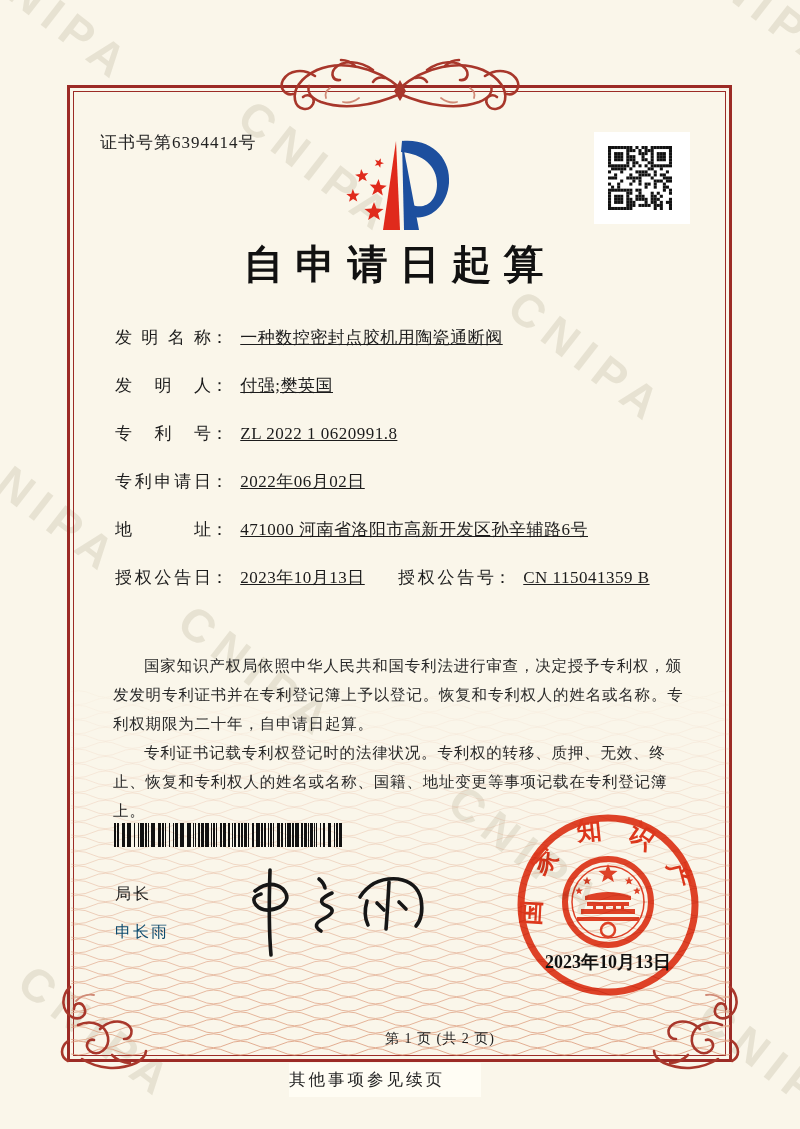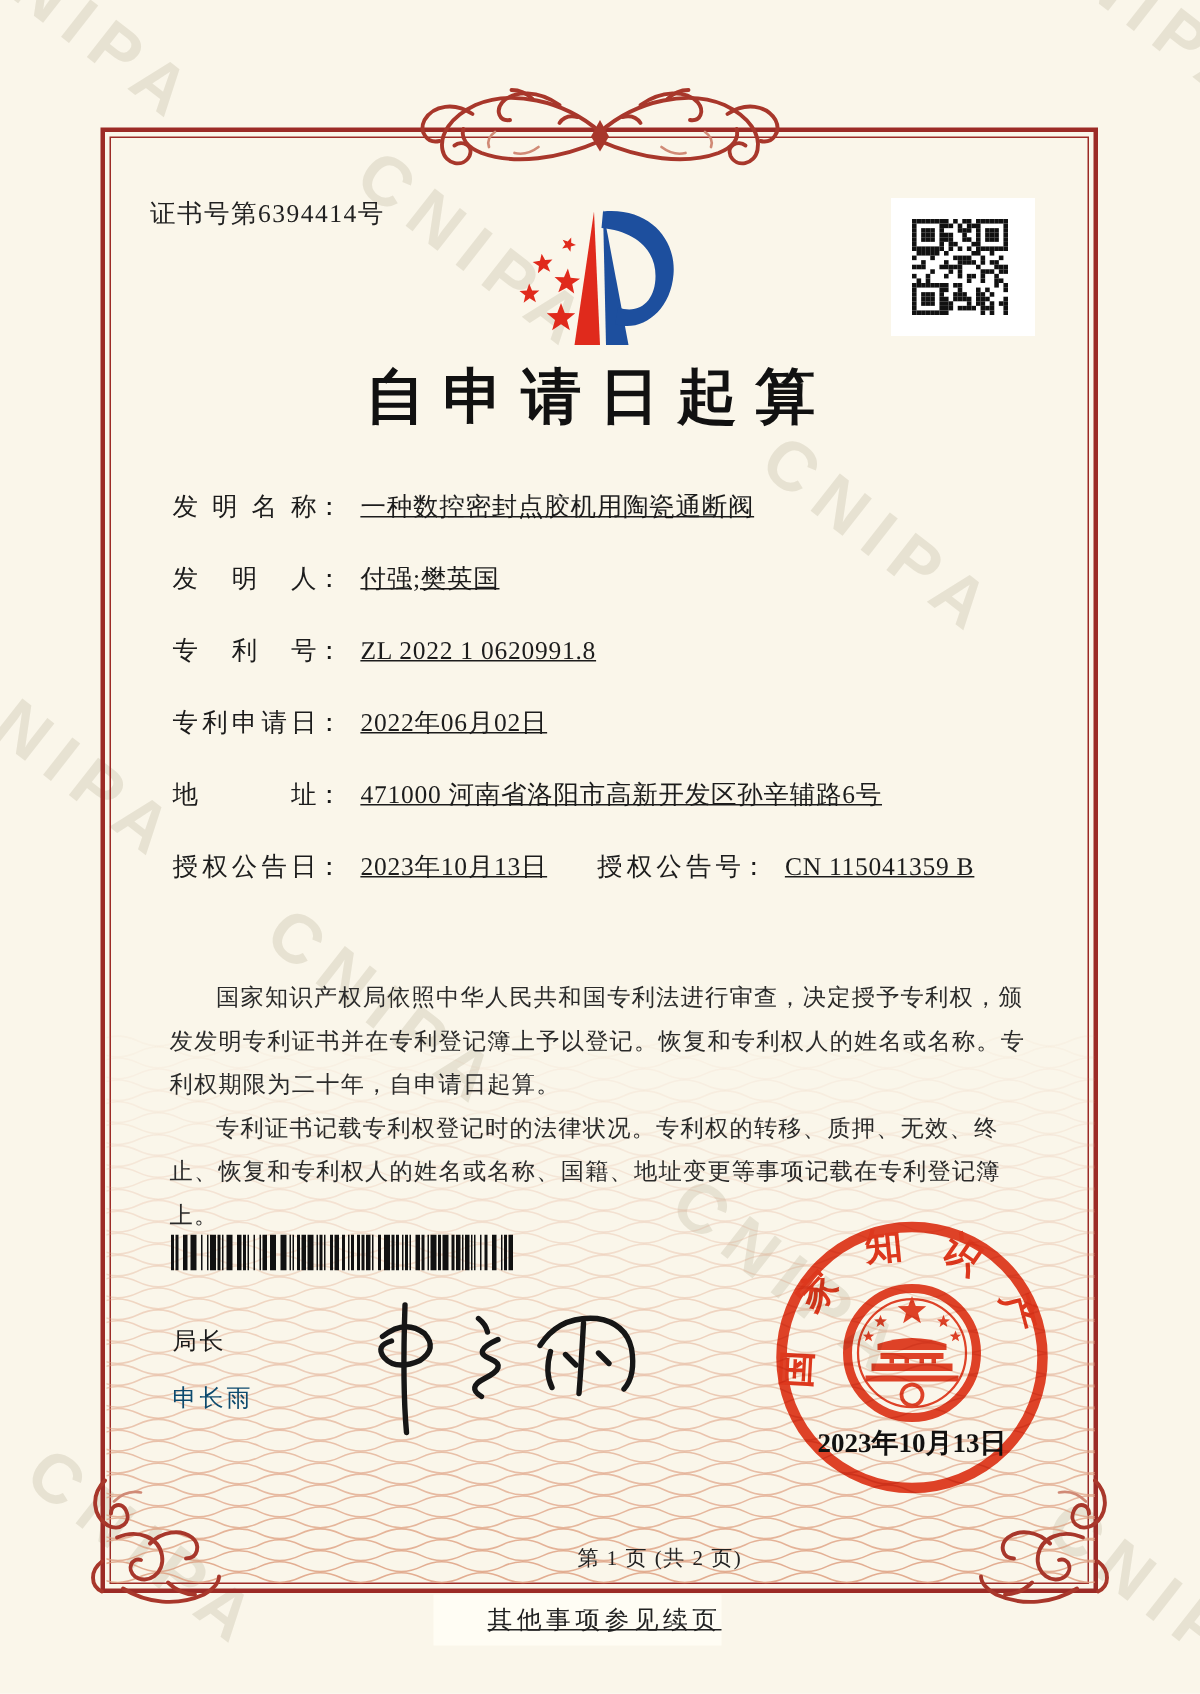--- a/index.html
+++ b/index.html
@@ -50,21 +50,21 @@
   }
   .legal p{margin:0;text-indent:2em;}
   .sig-title{position:absolute;left:115px;top:884px;font-family:"Liberation Sans","DejaVu Sans",sans-serif;font-size:16px;letter-spacing:2px;color:#1a1a1a;}
   .sig-name{position:absolute;left:115px;top:922px;font-family:"Liberation Sans","DejaVu Sans",sans-serif;font-size:16px;letter-spacing:2px;color:#0c4a6e;}
   .page-num{
     position:absolute;left:67px;top:1030px;width:650px;text-align:center;
     font-size:14px;letter-spacing:1px;color:#222;margin-left:48px;
   }
   .note-box{
     position:absolute;left:289px;top:1063px;width:192px;height:34px;line-height:34px;
-    background:#fffdf4;text-align:right;font-size:16.5px;letter-spacing:3px;color:#222;text-decoration:underline;
+    background:#fffdf4;text-align:left;font-size:16.5px;letter-spacing:3px;color:#222;
   }
   .seal{mix-blend-mode:multiply;}
   .mirror{transform:scaleX(-1);}
 </style>
 </head>
 <body>
 
 <div>
   <div class="wm" style="left:-38px;top:-12px;">CNIPA</div>
   <div class="wm" style="left:672px;top:-20px;">CNIPA</div>

